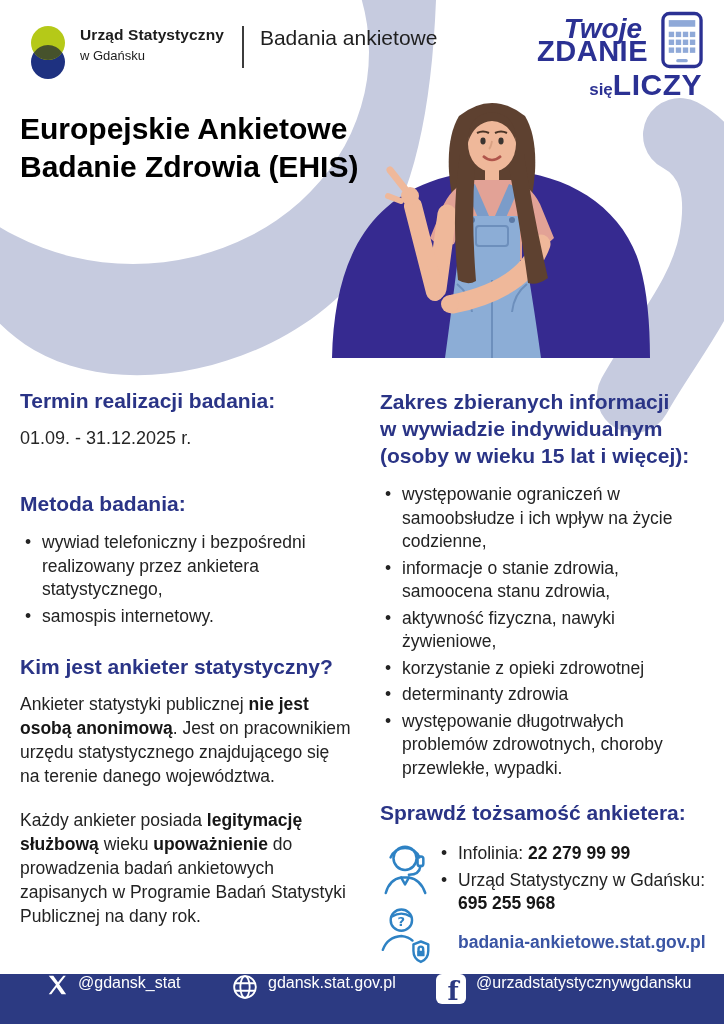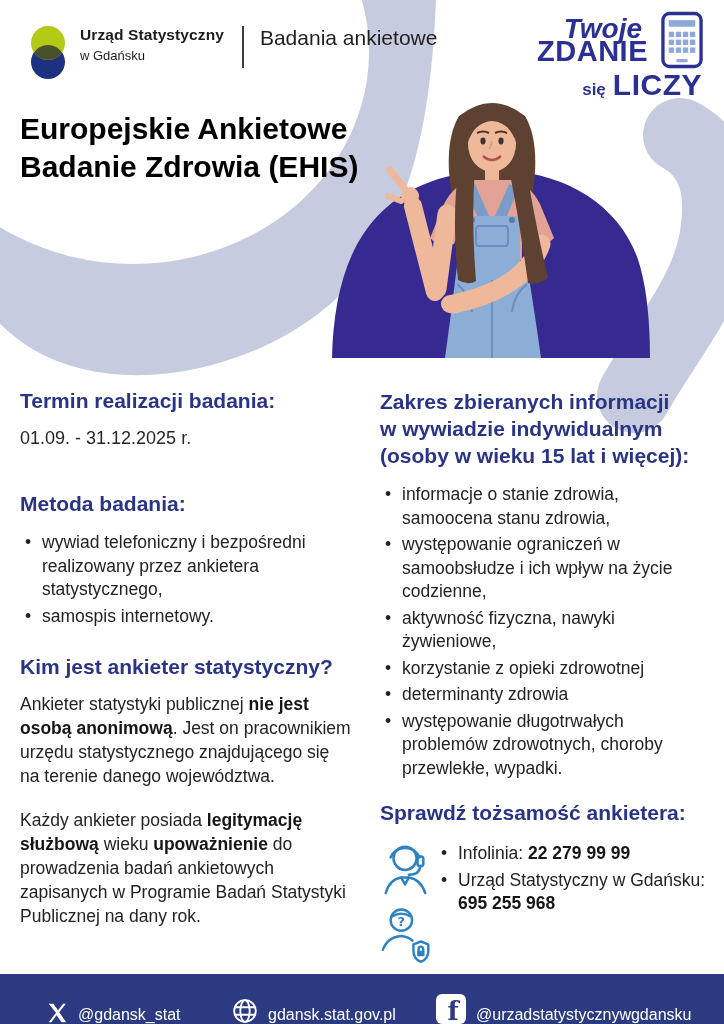--- a/index.html
+++ b/index.html
@@ -12,21 +12,21 @@
   .logo-text{margin-left:10px;color:#1c1c1c}
   .l1{font-size:15.5px;font-weight:700;letter-spacing:.1px}
   .l2{font-size:13px;margin-top:4px}
   .divider{width:2px;height:42px;background:#3c3c3c;margin:0 16px 0 18px}
   .program{font-size:21px;color:#1f1f1f}
 
   .brand{position:absolute;top:8px;right:12px;width:210px;height:104px;color:#2b3193;z-index:5}
   .twoje{position:absolute;top:5px;right:70px;font-size:28px;font-style:italic;font-weight:700}
   .zdanie{position:absolute;top:27px;right:64px;font-size:29px;font-weight:800;letter-spacing:.5px}
   .tablet{position:absolute;top:3px;right:8px}
-  .row3{position:absolute;top:60px;right:10px;display:flex;align-items:baseline;gap:7px}
+  .row3{position:absolute;top:60px;right:10px;display:flex;align-items:baseline;}
   .sie{font-size:17px;font-weight:700}
   .liczy{font-size:30px;font-weight:800;letter-spacing:.5px}
 
   .title{position:absolute;left:20px;top:110px;font-size:30px;line-height:38px;
          font-weight:700;color:#000000;z-index:4}
 
   
   .bg{position:absolute;left:0;top:0;z-index:0}
   .hero{position:absolute;left:320px;top:84px;z-index:2}
 
@@ -49,21 +49,21 @@
   .h-sprawdz{margin-top:20px}
   .contact{display:flex;margin-top:12px}
   .contact-icons{display:flex;flex-direction:column;gap:8px;width:54px;flex:none}
   .contact-body{margin-left:2px}
   .contact-body .blist{margin-top:4px}
   .blk{display:block}
   .weblink{color:#3a55a4;font-size:17.5px;font-weight:700;margin:16px 0 0 22px;cursor:pointer}
 
   
   .footer{position:absolute;left:0;bottom:0;width:724px;height:50px;background:#2c3a82;z-index:6}
-  .fitem{position:absolute;top:0;height:50px;display:flex;align-items:flex-end;gap:10px;
+  .fitem{position:absolute;top:0;height:50px;display:flex;align-items:flex-start;gap:10px;
          color:#ffffff;font-size:16px}
   .f1{left:46px}.f2{left:232px}.f3{left:436px}
 </style>
 </head>
 <body>
 
 <div class="page">
 
   <svg class="bg" width="724" height="1024" viewBox="0 0 724 1024" aria-hidden="true">
     <path fill="#c6cbdf" fill-rule="evenodd" d="
@@ -184,22 +184,22 @@
     <p class="body"><span>Każdy ankieter posiada </span><strong>legitymację służbową</strong><span> wieku </span><strong>upoważnienie</strong><span> do prowadzenia badań ankietowych zapisanych w Programie Badań Statystyki Publicznej na dany rok.</span></p>
   </section>
 
   <section class="col col-right">
     <div>
       <div class="hline">Zakres zbieranych informacji</div>
       <div class="hline">w wywiadzie indywidualnym</div>
       <div class="hline">(osoby w wieku 15 lat i więcej):</div>
     </div>
     <ul class="blist">
+      <li>występowanie ograniczeń w samoobsłudze i ich wpływ na życie codzienne,</li>
       <li>informacje o stanie zdrowia, samoocena stanu zdrowia,</li>
-      <li>występowanie ograniczeń w samoobsłudze i ich wpływ na życie codzienne,</li>
       <li>aktywność fizyczna, nawyki żywieniowe,</li>
       <li>korzystanie z opieki zdrowotnej</li>
       <li>determinanty zdrowia</li>
       <li>występowanie długotrwałych problemów zdrowotnych, choroby przewlekłe, wypadki.</li>
     </ul>
 
     <h2 class="h h-sprawdz">Sprawdź tożsamość ankietera:</h2>
 
     <div class="contact">
       <div class="contact-icons">
@@ -219,20 +219,21 @@
           <path d="M 36,42 L 44,39 L 52,42 L 52,49 Q 52,58 44,61 Q 36,58 36,49 Z"></path>
           <rect x="40" y="49" width="8" height="6" rx="1" fill="#2e82c4" stroke="none"></rect>
           <path d="M 41.5,49 V 47 A 2.5 2.5 0 0 1 46.5,47 V 49"></path>
         </svg>
       </div>
       <div class="contact-body">
         <ul class="blist">
           <li><span>Infolinia: </span><strong>22 279 99 99</strong></li>
           <li><span>Urząd Statystyczny w Gdańsku:</span><strong class="blk">695 255 968</strong></li>
         </ul>
+        <div class="weblink">badania-ankietowe.stat.gov.pl</div>
       </div>
     </div>
   </section>
 
   <div class="footer">
     <div class="fitem f1">
       <svg width="22" height="22" viewBox="0 0 24 24">
         <path fill="#ffffff" d="M3 2 h5 l5.1 7 L18.8 2 h2.8 l-7.2 9.3 L22 22 h-5 l-5.5-7.5 L5.8 22 H3 l7.9-10.2 Z"></path>
       </svg>
       <span>@gdansk_stat</span>

